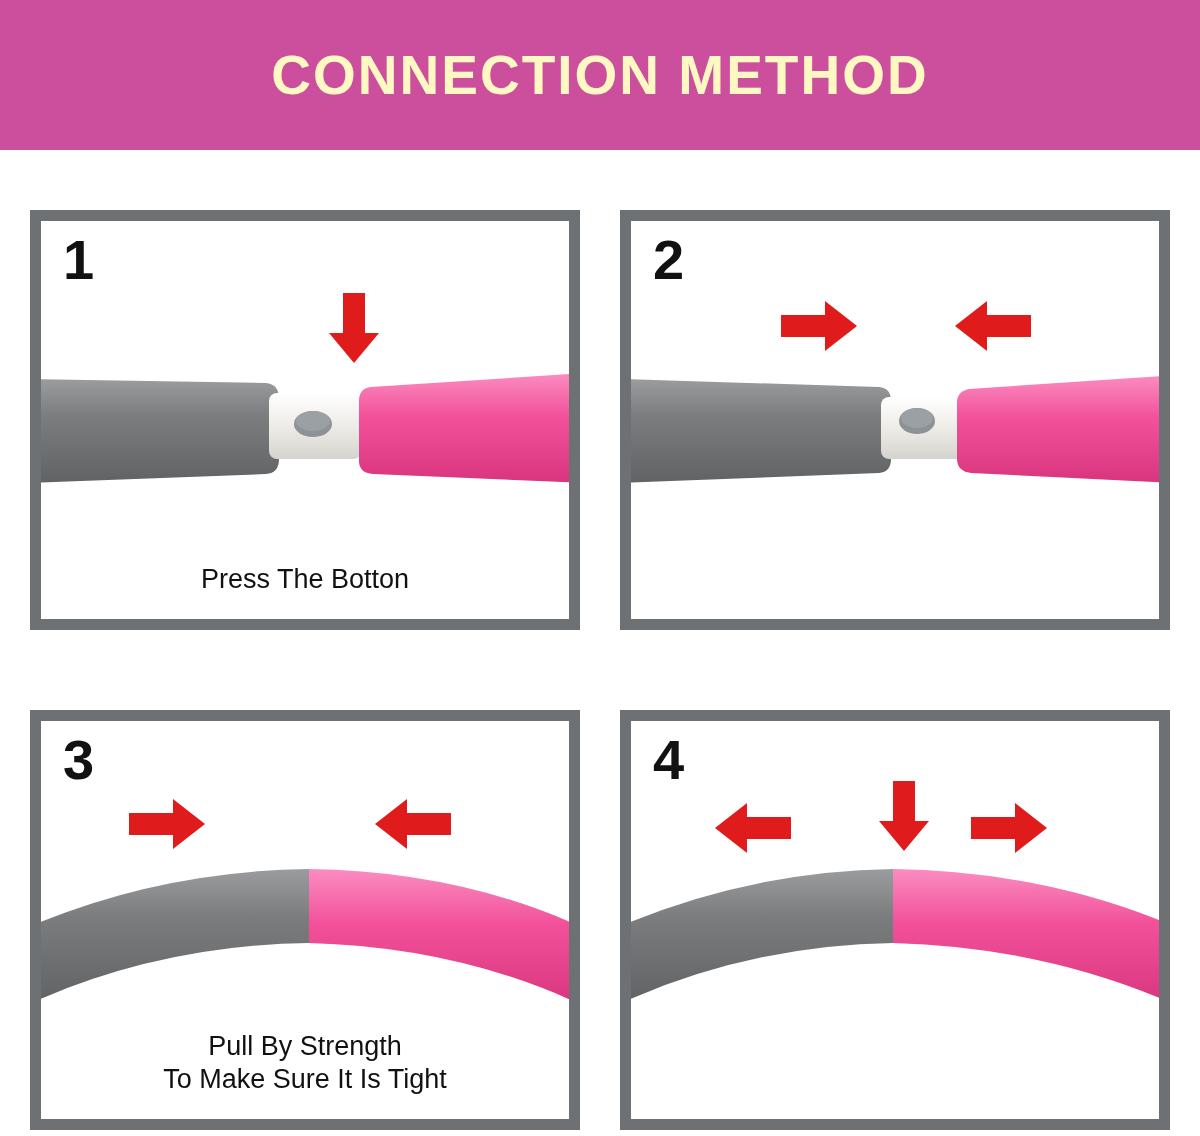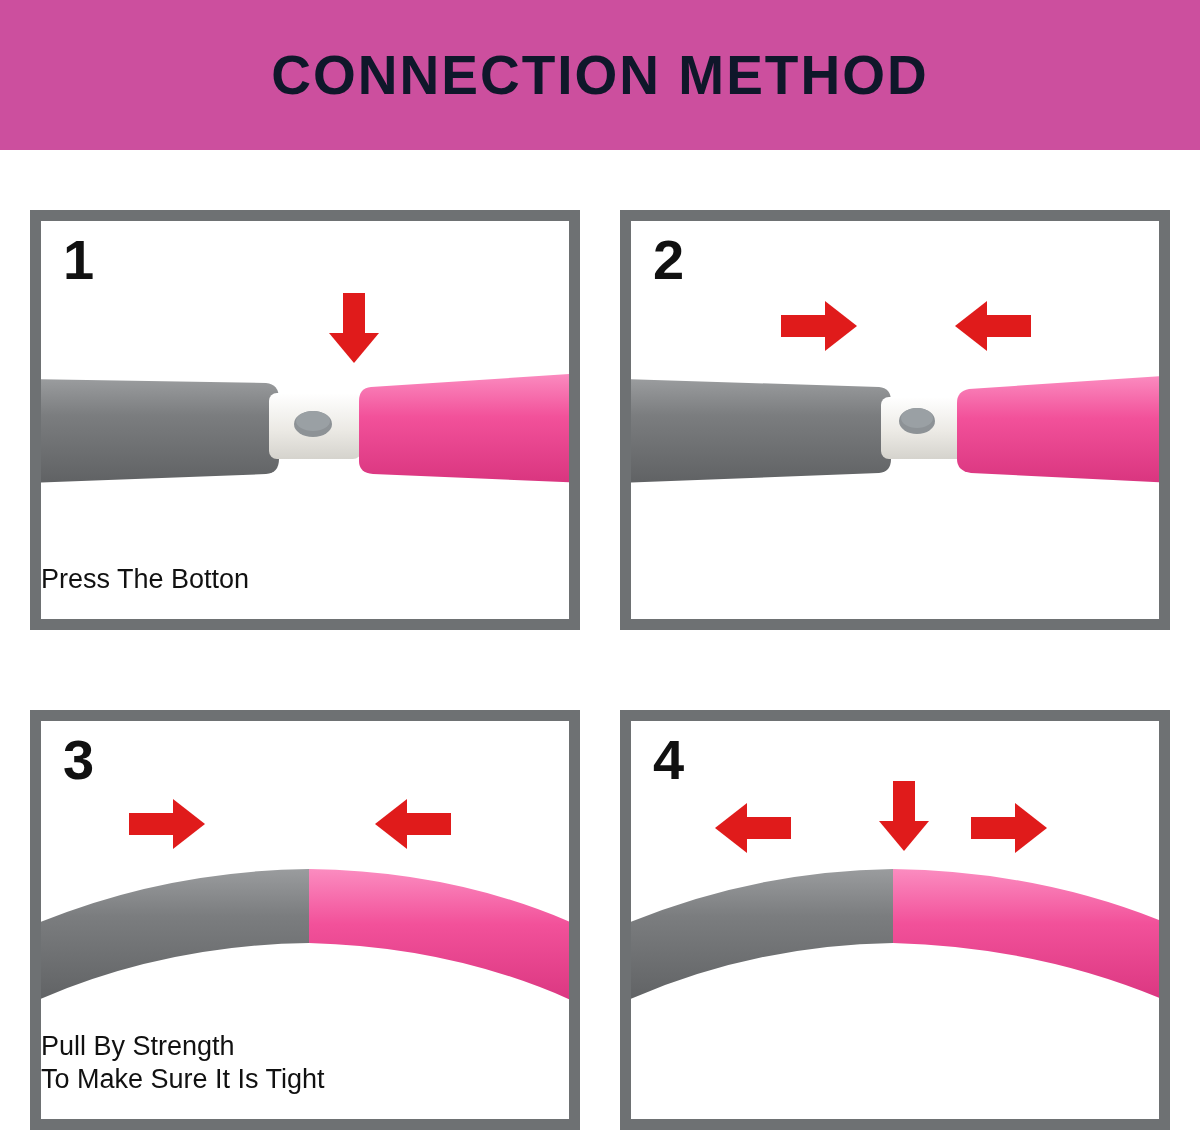--- a/index.html
+++ b/index.html
@@ -26,21 +26,21 @@
     left: 0;
     top: 0;
     width: 1200px;
     height: 150px;
     background: #cc4f9e;
     display: flex;
     align-items: center;
     justify-content: center;
   }
   .header-title {
-    color: #0f172a;
+    color: #fef9c3;
     font-size: 55px;
     font-weight: bold;
     letter-spacing: 2px;
     text-align: center;
     line-height: 1;
     font-family: "Liberation Sans", sans-serif;
   }
 
   
   .grid {
@@ -70,21 +70,21 @@
     font-weight: bold;
     color: #111111;
     line-height: 1.1;
     font-family: "Liberation Sans", sans-serif;
   }
   .caption {
     position: absolute;
     left: 0;
     right: 0;
     bottom: 22px;
-    text-align: left;
+    text-align: center;
     font-size: 27px;
     color: #111111;
     line-height: 1.25;
     font-family: "Liberation Sans", sans-serif;
     white-space: pre-line;
   }
 
   
   .art {
     position: absolute;

